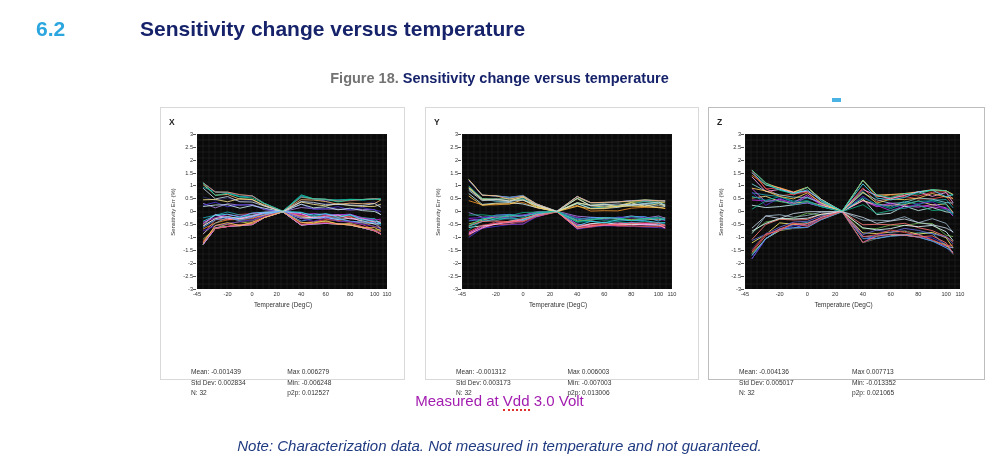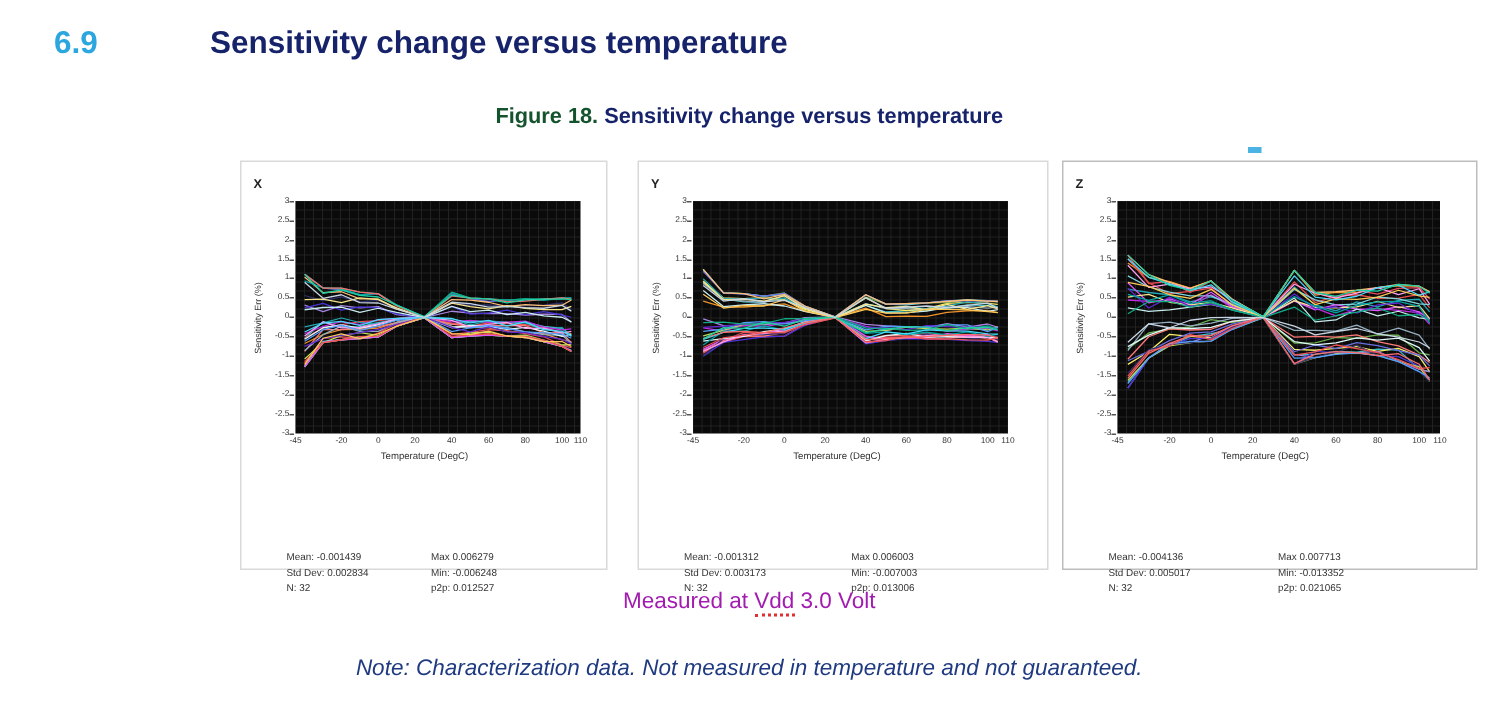--- a/index.html
+++ b/index.html
@@ -17,21 +17,21 @@
     letter-spacing:0px;
   }
   #section-title{
     position:absolute;left:140px;top:17px;
     font-size:21px;font-weight:bold;color:#16236B;
   }
   #figure-caption{
     position:absolute;left:0;top:70px;width:999px;
     text-align:center;font-size:14.5px;font-weight:bold;
   }
-  #figure-caption .fig-label{color:#14532d;text-align:right;}
+  #figure-caption .fig-label{color:#737373;text-align:right;}
   #figure-caption .fig-text{color:#16236B;}
   
   #stray-mark{
     position:absolute;left:832px;top:98px;width:9px;height:4px;
     background:#2BA6DF;opacity:.85;
   }
   
   .panel{
     position:absolute;top:107px;height:273px;
     background:#ffffff;border:1px solid #d9d9d9;
@@ -91,21 +91,21 @@
   }
   #disclaimer{
     position:absolute;left:0;top:437px;width:999px;
     text-align:center;font-size:15px;font-style:italic;
     color:#1F3A80;
   }
 </style>
 </head>
 <body>
 
-<div id="section-number">6.9</div>
+<div id="section-number">6.2</div>
 <div id="section-title">Sensitivity change versus temperature</div>
 
 <div id="figure-caption">
   <span class="fig-label">Figure 18.</span>
   <span class="fig-text">Sensitivity change versus temperature</span>
 </div>
 
 <div id="stray-mark"></div>
 
 <div class="panel" id="panel-x">

